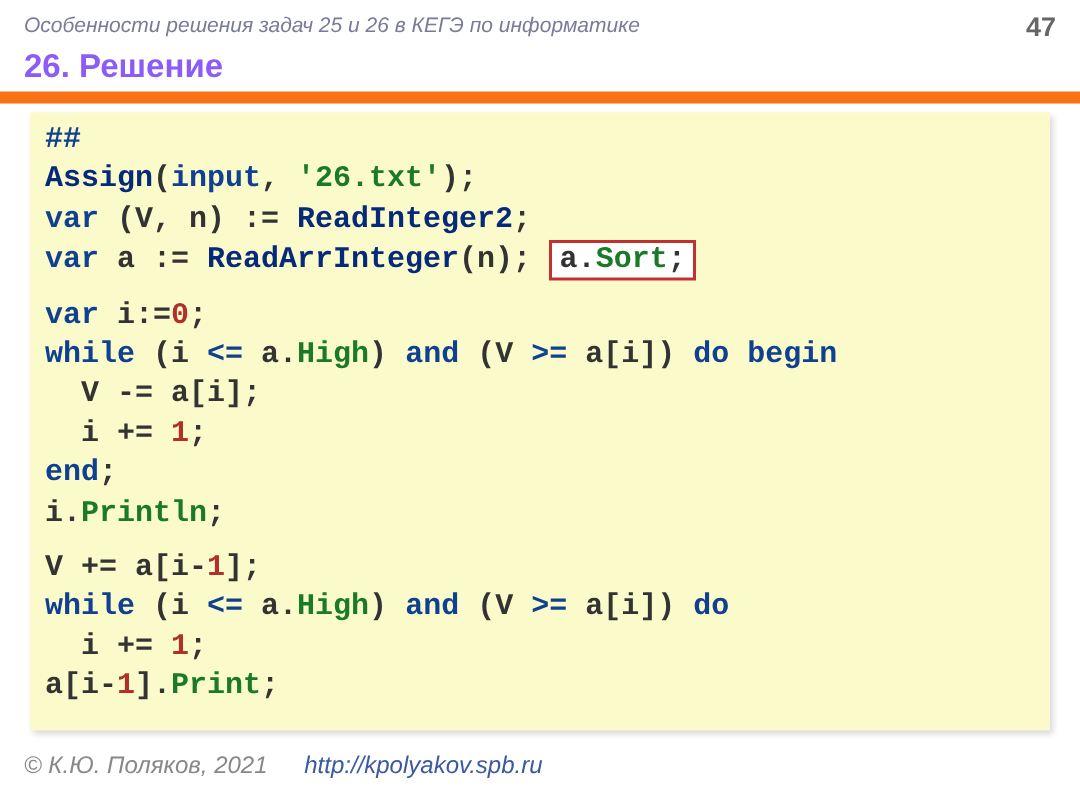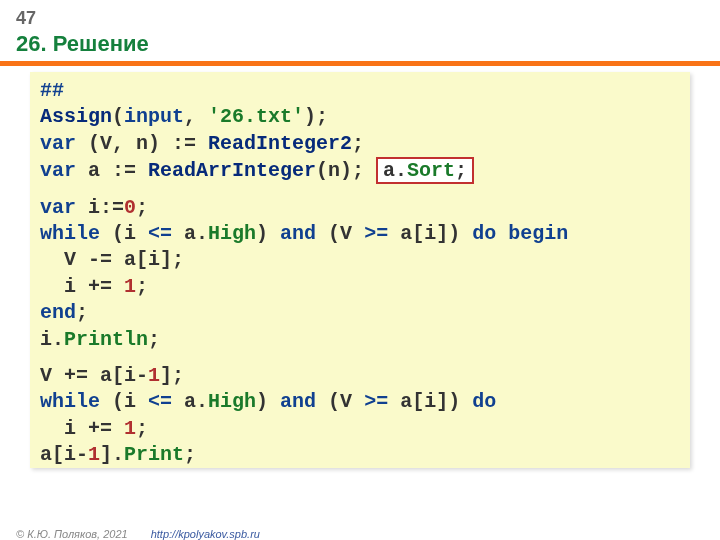--- a/index.html
+++ b/index.html
@@ -21,29 +21,29 @@
   }
   .pagenum {
     color: #666;
     font-style: normal;
     font-weight: bold;
     font-size: 18px;
   }
   .title {
     font-size: 22px;
     font-weight: bold;
-    color: #15803d;
+    color: #8b5cf6;
     padding: 2px 16px 4px 16px;
-    border-bottom: 5px solid #f97316;
+    border-bottom: 8px solid #f97316;
     margin-bottom: 6px;
   }
   .code {
-    margin: 0 30px;
+    margin: 0 20px;
     background: #fafacb;
-    padding: 6px 10px 0 10px;
+    padding: 6px 10px 16px 10px;
     font-family: "Courier New", monospace;
     font-size: 20px;
     font-weight: bold;
     line-height: 1.32;
     color: #333;
     white-space: pre;
     box-shadow: 2px 2px 4px rgba(0,0,0,.15);
   }
   .kw   { color: #104090; }  
   .id2  { color: #062a7a; }  
@@ -53,32 +53,33 @@
   .hlbox {
     display: inline-block;
     border: 2px solid #c23030;
     background: #ffffff;
     padding: 0 5px;
     line-height: 1.15;
   }
   .gap { display:block; height: 10px; }
   .footer {
     position: absolute;
-    bottom: 0;
+    bottom: 20px;
     left: 16px;
-    font-size: 11px;
+    font-size: 16px;
     font-style: italic;
     color: #888;
   }
   .footer .url { color: #3a5aa0; margin-left: 20px; }
 </style>
 </head>
 <body>
 
 <div class="header">
+  <span>Особенности решения задач 25 и 26 в КЕГЭ по информатике</span>
   <span class="pagenum">47</span>
 </div>
 
 <div class="title">26. Решение</div>
 
 <div class="code"><span class="kw">##</span>
 <span class="id2">Assign</span><span>(</span><span class="kw">input</span><span>, </span><span class="str">'26.txt'</span><span>);</span>
 <span class="kw">var</span><span> (V, n) := </span><span class="id2">ReadInteger2</span><span>;</span>
 <span class="kw">var</span><span> a := </span><span class="id2">ReadArrInteger</span><span>(n); </span><span class="hlbox"><span>a.</span><span class="meth">Sort</span><span>;</span></span><span class="gap"></span><span class="kw">var</span><span> i:=</span><span class="num">0</span><span>;</span>
 <span class="kw">while</span><span> (i </span><span class="kw">&lt;=</span><span> a.</span><span class="meth">High</span><span>) </span><span class="kw">and</span><span> (V </span><span class="kw">&gt;=</span><span> a[i]) </span><span class="kw">do</span><span> </span><span class="kw">begin</span>

